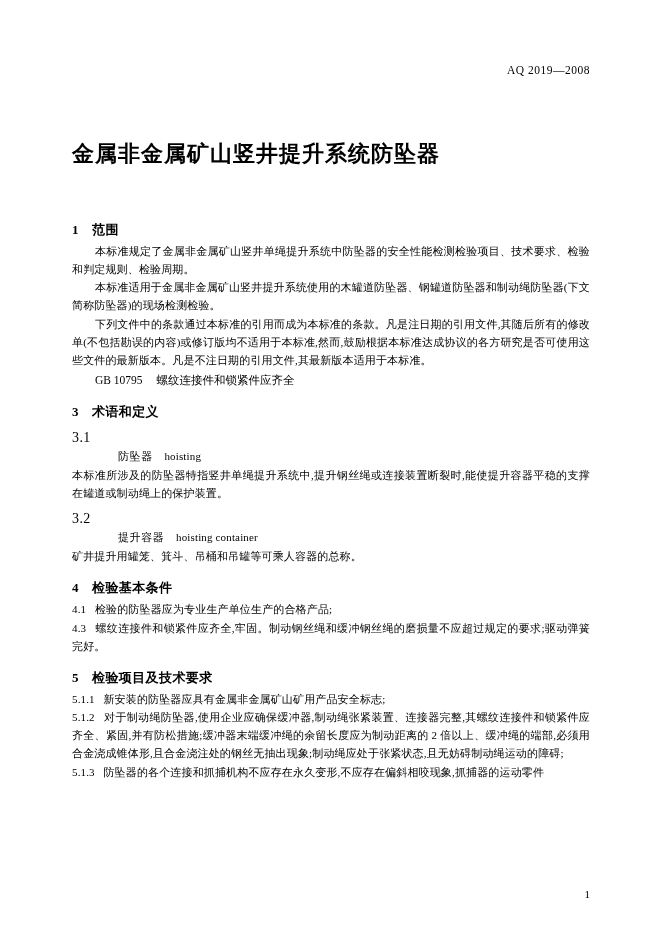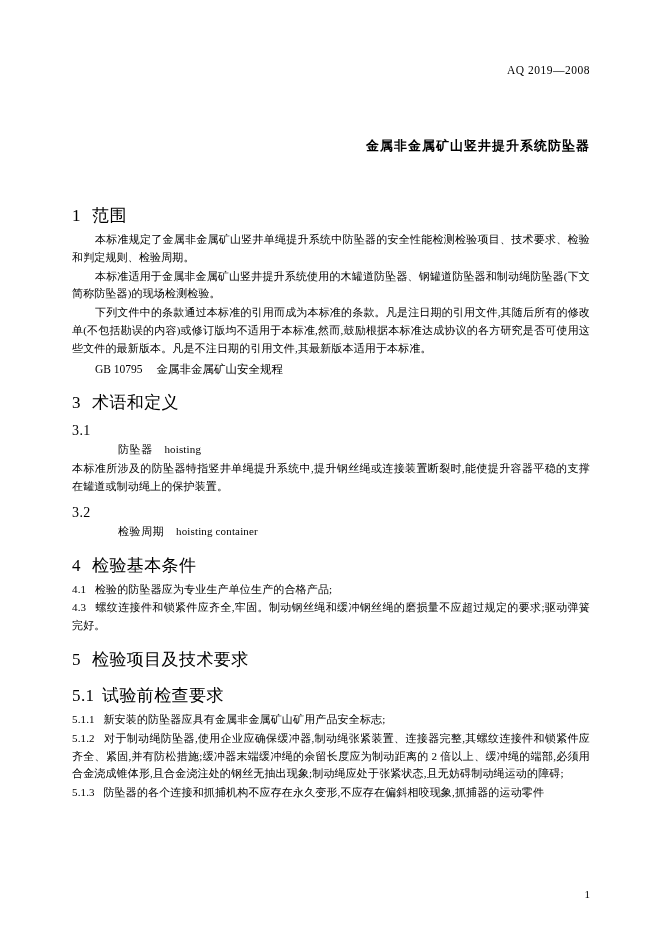--- a/index.html
+++ b/index.html
@@ -23,33 +23,33 @@
     padding: 64px 72px 40px 72px;
   }
   .header-code {
     text-align: right;
     font-size: 11.5px;
     letter-spacing: 0.5px;
     margin: 0 0 58px 0;
     font-family: "Liberation Serif", serif;
   }
   .doc-title {
-    text-align: right;
-    font-size: 13px;
+    text-align: left;
+    font-size: 22px;
     font-weight: bold;
     letter-spacing: 1px;
     line-height: 1.85;
     margin: 0 0 46px 0;
   }
   .doc-title div {
     white-space: nowrap;
   }
   .sec-head {
-    font-size: 17px;
-    font-weight: normal;
+    font-size: 13px;
+    font-weight: bold;
     margin: 13px 0 4px 0;
     letter-spacing: 0.4px;
   }
   .sec-head .num {
     display: inline-block;
     min-width: 20px;
   }
   .sub-head {
     font-size: 14px;
     margin: 9px 0 2px 0;
@@ -102,53 +102,51 @@
   </div>
 
   <div class="sec-head">
     <span class="num">1</span><span>范围</span>
   </div>
   <p class="body indent">本标准规定了金属非金属矿山竖井单绳提升系统中防坠器的安全性能检测检验项目、技术要求、检验和判定规则、检验周期。</p>
   <p class="body indent">本标准适用于金属非金属矿山竖井提升系统使用的木罐道防坠器、钢罐道防坠器和制动绳防坠器(下文简称防坠器)的现场检测检验。</p>
 
   <p class="body indent">下列文件中的条款通过本标准的引用而成为本标准的条款。凡是注日期的引用文件,其随后所有的修改单(不包括勘误的内容)或修订版均不适用于本标准,然而,鼓励根据本标准达成协议的各方研究是否可使用这些文件的最新版本。凡是不注日期的引用文件,其最新版本适用于本标准。</p>
   <p class="std-ref">
-    <span>GB 10795</span><span class="gap"></span><span>金属非金属矿山安全规程</span>
+    <span>GB 10795</span><span class="gap"></span><span>螺纹连接件和锁紧件应齐全</span>
   </p>
 
   <div class="sec-head">
     <span class="num">3</span><span>术语和定义</span>
   </div>
 
   <div class="sub-head">3.1</div>
   <p class="body term">
     <span class="spaced">防坠器</span>&nbsp;&nbsp;&nbsp;&nbsp;<span>hoisting</span>
   </p>
   <p class="body">本标准所涉及的防坠器特指竖井单绳提升系统中,提升钢丝绳或连接装置断裂时,能使提升容器平稳的支撑在罐道或制动绳上的保护装置。</p>
 
   <div class="sub-head">3.2</div>
   <p class="body term">
-    <span class="spaced">检验周期</span>&nbsp;&nbsp;&nbsp;&nbsp;<span>hoisting container</span>
+    <span class="spaced">提升容器</span>&nbsp;&nbsp;&nbsp;&nbsp;<span>hoisting container</span>
   </p>
+  <p class="body">矿井提升用罐笼、箕斗、吊桶和吊罐等可乘人容器的总称。</p>
 
   <div class="sec-head">
     <span class="num">4</span><span>检验基本条件</span>
   </div>
   <p class="body">
     <span>4.1</span>&nbsp;&nbsp;&nbsp;<span>检验的防坠器应为专业生产单位生产的合格产品;</span>
   </p>
   <p class="body">
     <span>4.3</span>&nbsp;&nbsp;&nbsp;<span>螺纹连接件和锁紧件应齐全,牢固。制动钢丝绳和缓冲钢丝绳的磨损量不应超过规定的要求;驱动弹簧完好。</span>
   </p>
 
   <div class="sec-head">
     <span class="num">5</span><span>检验项目及技术要求</span>
-  </div>
-  <div class="sec-head">
-    <span class="num" style="min-width:30px">5.1</span><span>试验前检查要求</span>
   </div>
   <p class="body">
     <span>5.1.1</span>&nbsp;&nbsp;&nbsp;<span>新安装的防坠器应具有金属非金属矿山矿用产品安全标志;</span>
   </p>
   <p class="body">
     <span>5.1.2</span>&nbsp;&nbsp;&nbsp;<span>对于制动绳防坠器,使用企业应确保缓冲器,制动绳张紧装置、连接器完整,其螺纹连接件和锁紧件应齐全、紧固,并有防松措施;缓冲器末端缓冲绳的余留长度应为制动距离的 2 倍以上、缓冲绳的端部,必须用合金浇成锥体形,且合金浇注处的钢丝无抽出现象;制动绳应处于张紧状态,且无妨碍制动绳运动的障碍;</span>
   </p>
   <p class="body">
     <span>5.1.3</span>&nbsp;&nbsp;&nbsp;<span>防坠器的各个连接和抓捕机构不应存在永久变形,不应存在偏斜相咬现象,抓捕器的运动零件</span>
   </p>

